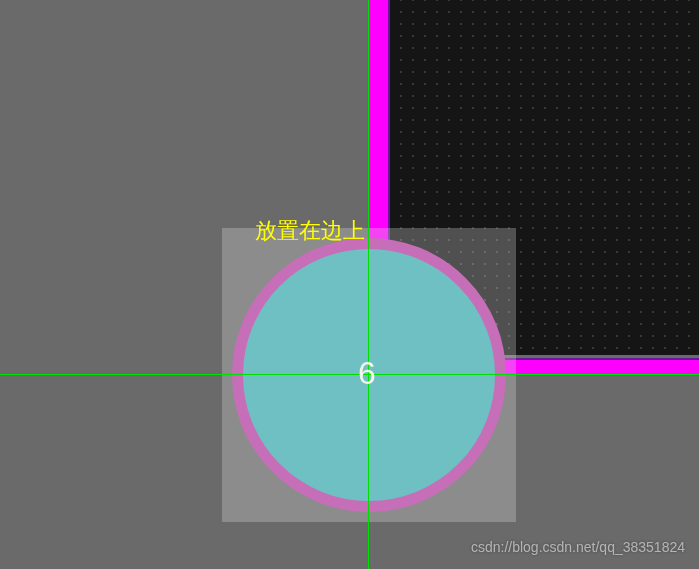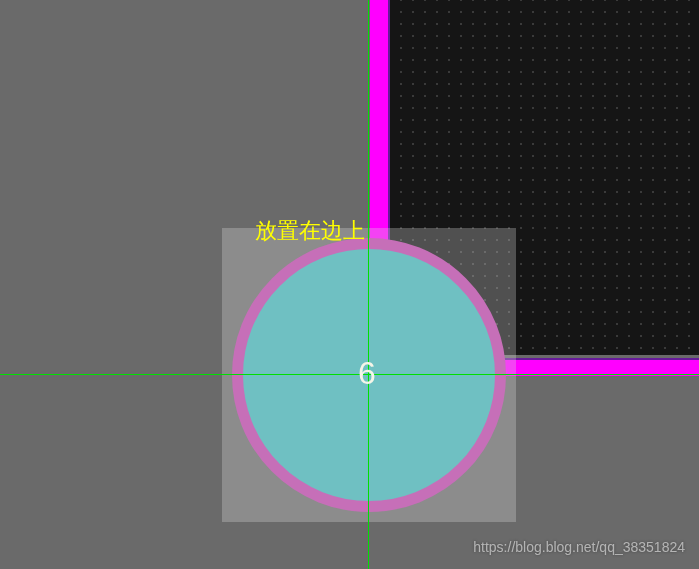--- a/index.html
+++ b/index.html
@@ -133,13 +133,13 @@
 
 <div class="component-box"></div>
 <div class="component-circle"></div>
 
 <div class="crosshair-h"></div>
 <div class="crosshair-v"></div>
 
 <div class="annotation-label">放置在边上</div>
 <div class="pin-label">6</div>
 
-<div class="watermark">https://blog.blog.net/qq_38351824</div>
+<div class="watermark">csdn://blog.csdn.net/qq_38351824</div>
 
 </body></html>

